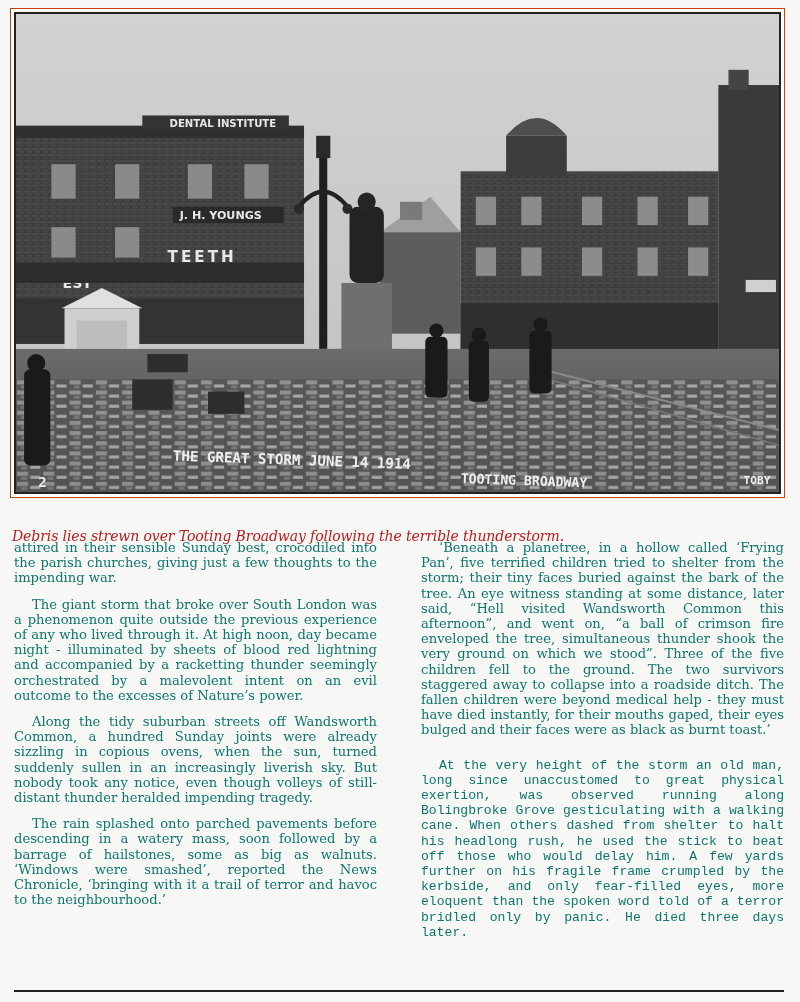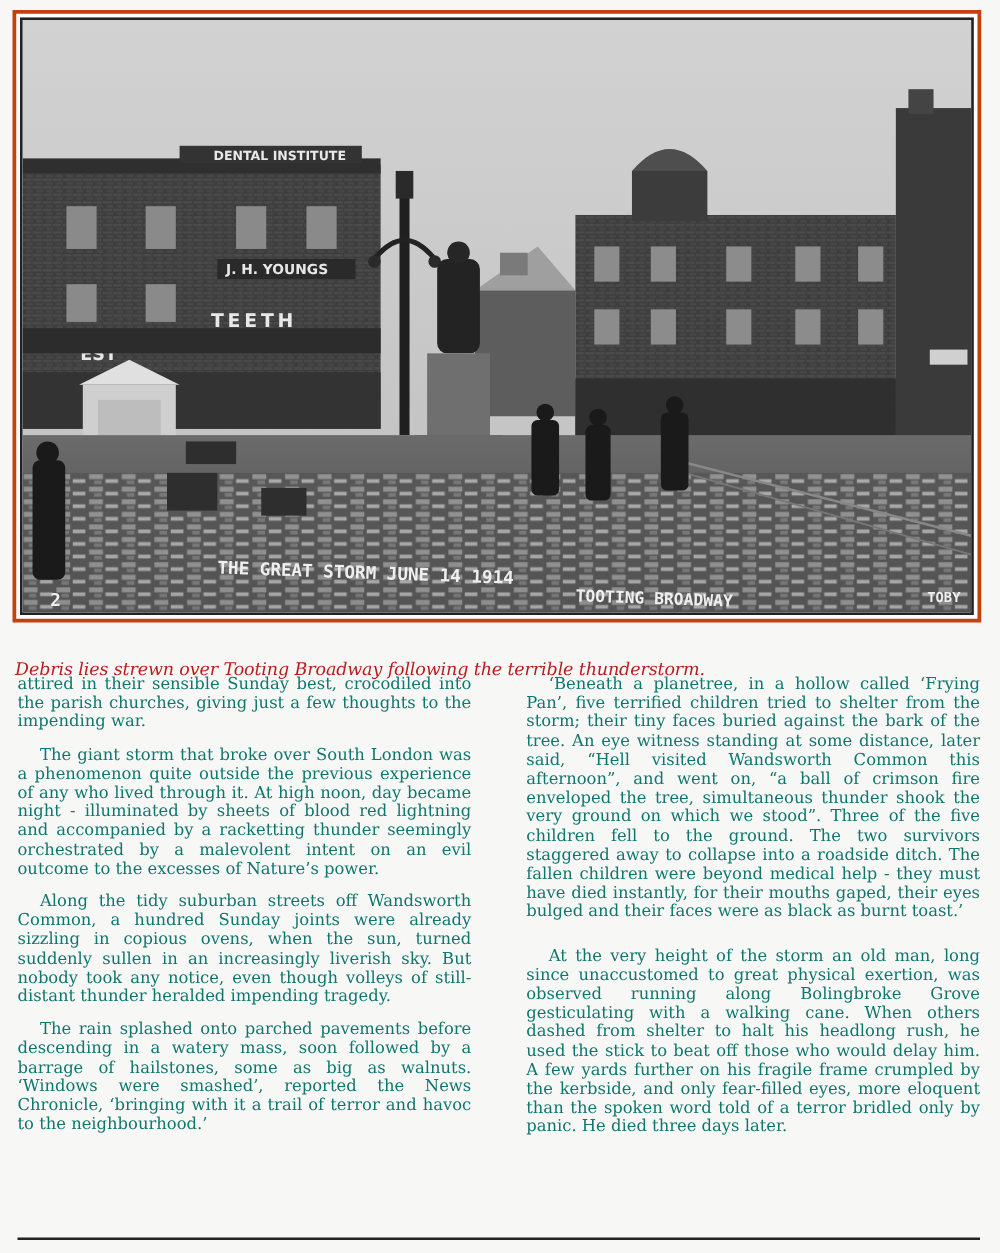--- a/index.html
+++ b/index.html
@@ -2,21 +2,21 @@
 <html><head>
 <meta charset="utf-8">
 <style>
   html, body { margin:0; padding:0; }
   body {
     width:800px; height:1002px; background:#f7f7f5; position:relative; overflow:hidden;
     font-family:"DejaVu Serif","Liberation Serif",serif; color:#1c1c1c;
   }
   .frame-outer {
     position:absolute; left:10px; top:8px; width:775px; height:490px;
-    border:3px solid #c2410c; box-sizing:border-box; background:#fff;
+    border:1px solid #c2410c; box-sizing:border-box; background:#fff;
   }
   .frame-inner {
     position:absolute; left:3px; top:3px; right:3px; bottom:3px;
     border:2px solid #222; box-sizing:border-box; overflow:hidden; background:#bdbdbd;
   }
   .photo { position:absolute; left:0; top:0; width:100%; height:100%; }
   .photo svg { width:100%; height:100%; display:block; }
   .sign-text { font-family:"DejaVu Sans","Liberation Sans",sans-serif; font-weight:bold; fill:#e8e8e8; }
   .hand-text { font-family:"DejaVu Sans Mono","Liberation Mono",monospace; fill:#efefef; font-weight:bold; }
 
@@ -25,21 +25,21 @@
     color:#b91c1c; white-space:nowrap; font-family:"DejaVu Serif","Liberation Serif",serif;
   }
   .col {
     position:absolute; top:540px; width:363px; font-size:13.1px; line-height:15.2px;
     text-align:justify; hyphens:none; color:#0f766e;
   }
   .col.left { left:14px; }
   .col.right { left:421px; }
   .col p { margin:0 0 11px 0; text-indent:18px; }
   .col p.cont { text-indent:0; }
-  .col p.gap-big { margin-top:20px; }
+  .col p.gap-big { margin-top:20px;font-family:Liberation Mono, monospace; }
   .rule {
     position:absolute; left:14px; top:990px; width:770px; height:2px; background:#222;
   }
 </style>
 </head>
 <body>
 
 <div class="frame-outer">
   <div class="frame-inner">
     <div class="photo" title="Flood and hail debris strewn across Tooting Broadway after a thunderstorm; statue on pedestal, ornate lamp post, shop buildings, and three standing men">

